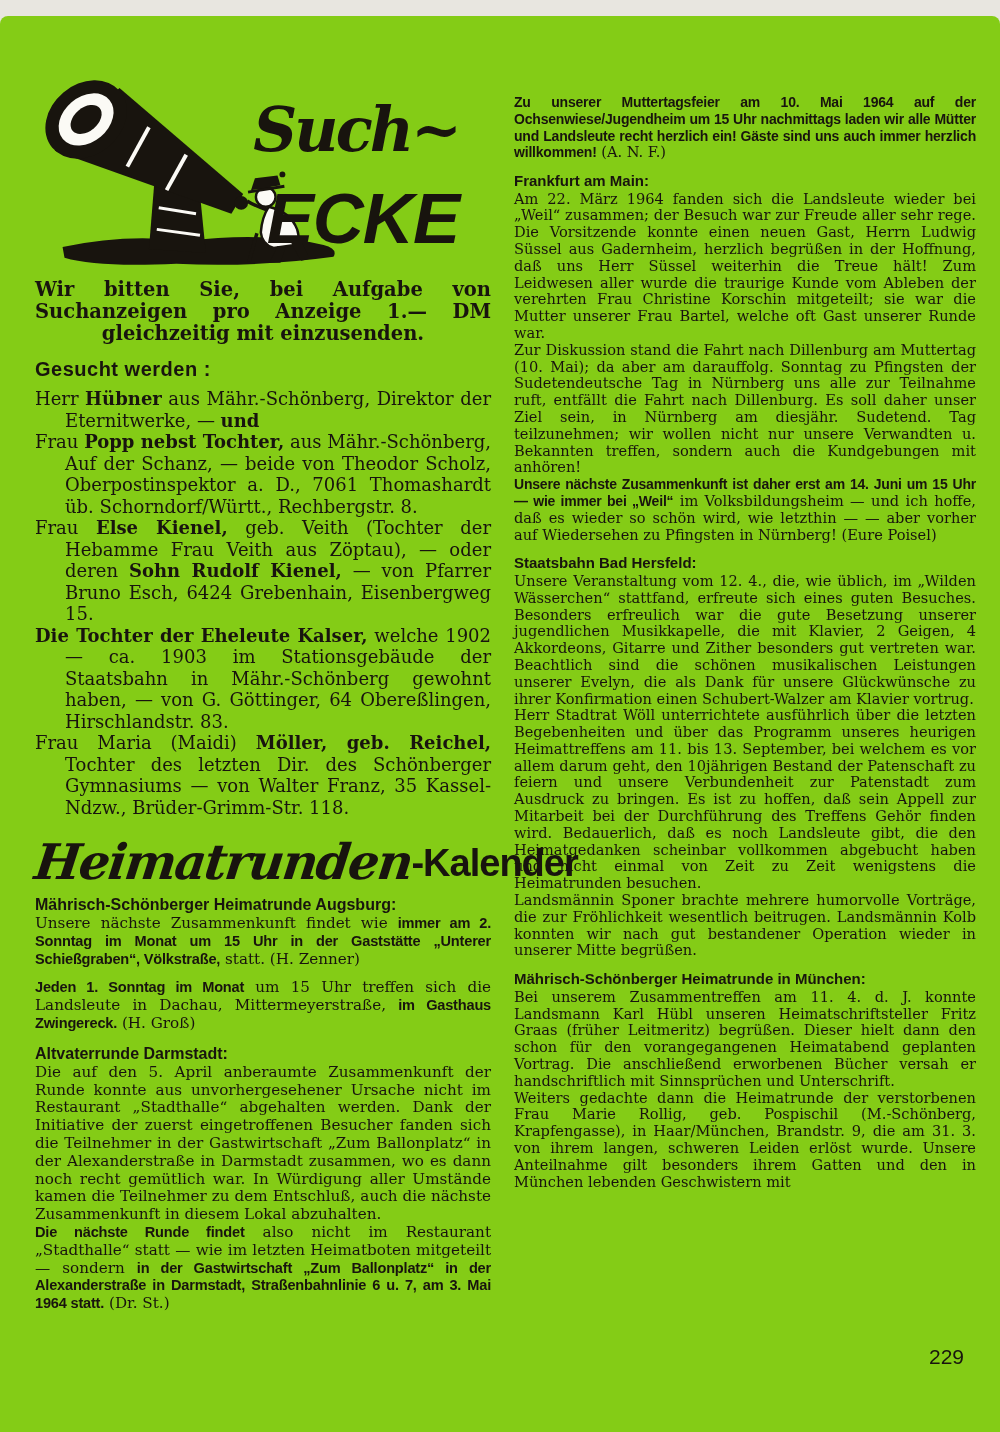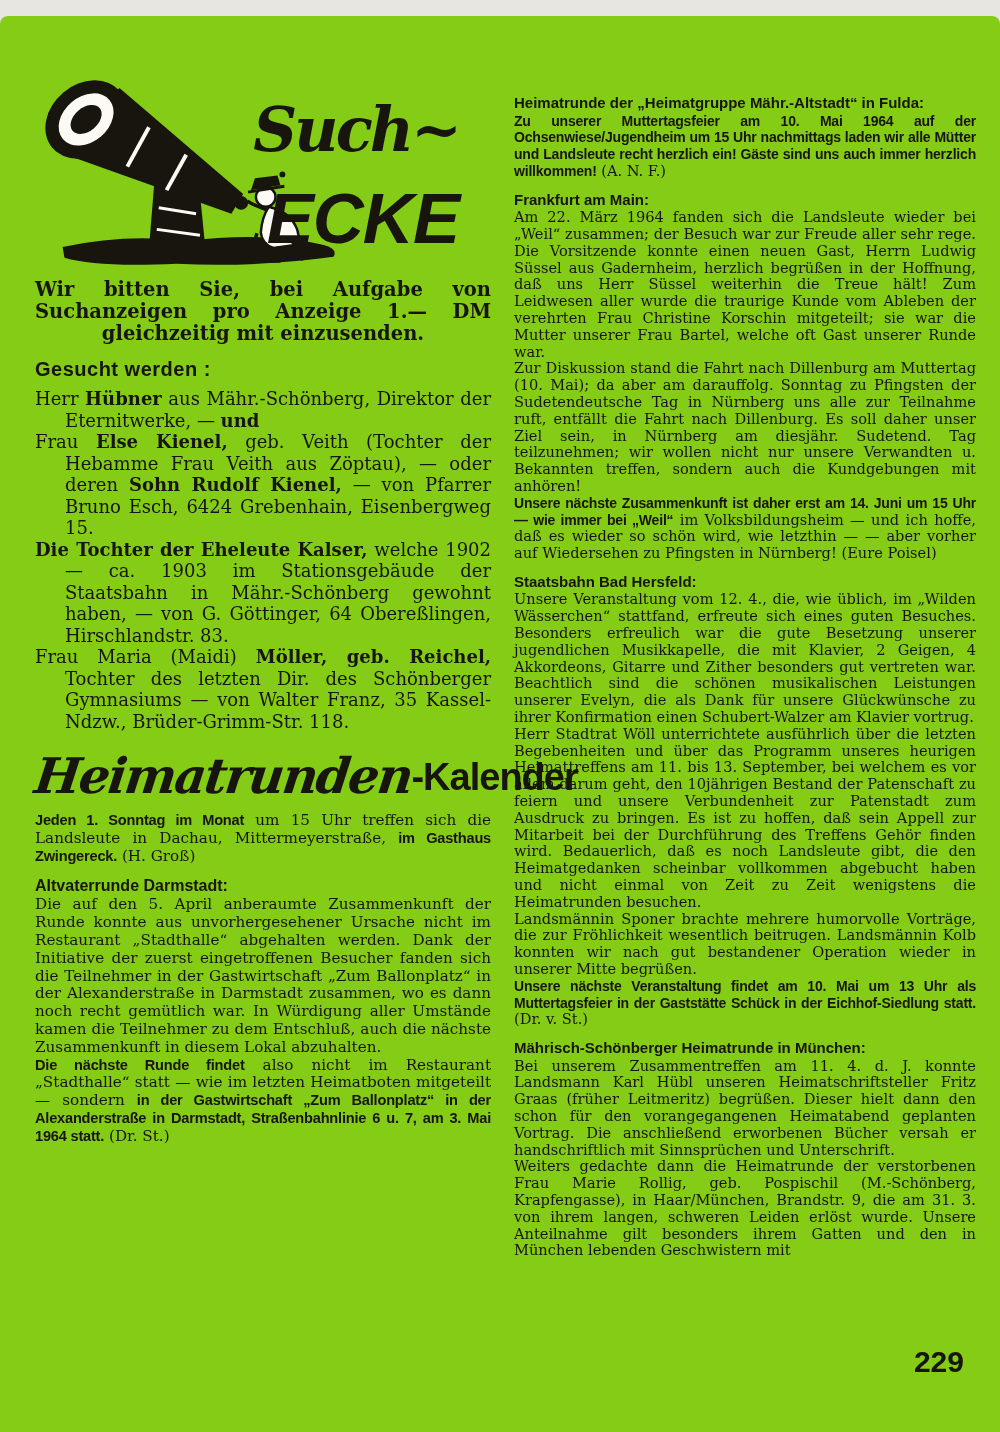--- a/index.html
+++ b/index.html
@@ -66,21 +66,21 @@
     font-family:"Liberation Sans",sans-serif;font-weight:700;
     font-size:.96em;letter-spacing:-.2px;
   }
   #left-sections .sec-h{font-size:16px;line-height:19px;}
   #left-sections .sec-p{font-size:15.2px;line-height:17.8px;}
   #right-sections .sec-h{font-size:15px;line-height:17.5px;}
   #right-sections .sec-p{font-size:14.6px;line-height:16.8px;}
 
   .pageno{
     position:absolute;right:36px;top:1329px;
-    font-family:"Liberation Sans",sans-serif;font-weight:700;font-size:30px;text-align:center;
+    font-family:"Liberation Sans",sans-serif;font-weight:400;font-size:21px;text-align:center;
   }
 </style>
 </head>
 <body>
 
 <div id="page">
 
   <div id="col-left" class="col">
 
     <svg id="logo" width="424" height="193" viewBox="0 0 432 196" aria-hidden="true">
@@ -116,61 +116,62 @@
         <text class="logo-block" x="428" y="172" text-anchor="end">ECKE</text>
       </g>
     </svg>
 
     <p class="notice">Wir bitten Sie, bei Aufgabe von Suchanzeigen pro Anzeige 1.— DM gleichzeitig mit einzusenden.</p>
 
     <h3 class="gesucht">Gesucht werden :</h3>
 
     <div id="entries">
         <p class="entry"><span>Herr </span><span class="b">Hübner</span><span> aus Mähr.-Schönberg, Direktor der Eternitwerke, — </span><span class="b">und</span></p>
+        <p class="entry"><span>Frau </span><span class="b">Popp nebst Tochter,</span><span> aus Mähr.-Schönberg, Auf der Schanz, — beide von Theodor Scholz, Oberpostinspektor a. D., 7061 Thomashardt üb. Schorndorf/Württ., Rechbergstr. 8.</span></p>
         <p class="entry"><span>Frau </span><span class="b">Else Kienel,</span><span> geb. Veith (Tochter der Hebamme Frau Veith aus Zöptau), — oder deren </span><span class="b">Sohn Rudolf Kienel,</span><span> — von Pfarrer Bruno Esch, 6424 Grebenhain, Eisenbergweg 15.</span></p>
         <p class="entry"><span class="b">Die Tochter der Eheleute Kalser,</span><span> welche 1902 — ca. 1903 im Stationsgebäude der Staatsbahn in Mähr.-Schönberg gewohnt haben, — von G. Göttinger, 64 Obereßlingen, Hirschlandstr. 83.</span></p>
         <p class="entry"><span>Frau Maria (Maidi) </span><span class="b">Möller, geb. Reichel,</span><span> Tochter des letzten Dir. des Schönberger Gymnasiums — von Walter Franz, 35 Kassel-Ndzw., Brüder-Grimm-Str. 118.</span></p>
       </div>
 
     <div class="kal-title">
       <span class="kal-script">Heimatrunden</span><span class="kal-rest">-Kalender</span>
     </div>
 
     <div id="left-sections">
         <section class="sec">
+          <h4 class="sec-h">Mährisch-Schönberger Heimatrunde Augsburg:</h4>
+          <p class="sec-p"><span>Unsere nächste Zusammenkunft findet wie </span><span class="b">immer am 2. Sonntag im Monat um 15 Uhr in der Gaststätte „Unterer Schießgraben“, Völkstraße,</span><span> statt. (H. Zenner)</span></p>
         </section>
         <section class="sec">
           <p class="sec-p"><span class="b">Jeden 1. Sonntag im Monat</span><span> um 15 Uhr treffen sich die Landsleute in Dachau, Mittermeyerstraße, </span><span class="b">im Gasthaus Zwingereck.</span><span> (H. Groß)</span></p>
         </section>
         <section class="sec">
           <h4 class="sec-h">Altvaterrunde Darmstadt:</h4>
           <p class="sec-p"><span>Die auf den 5. April anberaumte Zusammenkunft der Runde konnte aus unvorhergesehener Ursache nicht im Restaurant „Stadthalle“ abgehalten werden. Dank der Initiative der zuerst eingetroffenen Besucher fanden sich die Teilnehmer in der Gastwirtschaft „Zum Ballonplatz“ in der Alexanderstraße in Darmstadt zusammen, wo es dann noch recht gemütlich war. In Würdigung aller Umstände kamen die Teilnehmer zu dem Entschluß, auch die nächste Zusammenkunft in diesem Lokal abzuhalten.</span></p>
           <p class="sec-p"><span class="b">Die nächste Runde findet</span><span> also nicht im Restaurant „Stadthalle“ statt — wie im letzten Heimatboten mitgeteilt — sondern </span><span class="b">in der Gastwirtschaft „Zum Ballonplatz“ in der Alexanderstraße in Darmstadt, Straßenbahnlinie 6 u. 7, am 3. Mai 1964 statt.</span><span> (Dr. St.)</span></p>
         </section>
       </div>
   </div>
 
   <div id="col-right" class="col">
     <div id="right-sections">
         <section class="sec">
-          <h4 class="sec-h">Heimatrunde der „Heimatgruppe Mähr.-Altstadt“ in Fulda:</h4>
           <p class="sec-p"><span class="b">Zu unserer Muttertagsfeier am 10. Mai 1964 auf der Ochsenwiese/Jugendheim um 15 Uhr nachmittags laden wir alle Mütter und Landsleute recht herzlich ein! Gäste sind uns auch immer herzlich willkommen!</span><span> (A. N. F.)</span></p>
         </section>
         <section class="sec">
           <h4 class="sec-h">Frankfurt am Main:</h4>
           <p class="sec-p"><span>Am 22. März 1964 fanden sich die Landsleute wieder bei „Weil“ zusammen; der Besuch war zur Freude aller sehr rege. Die Vorsitzende konnte einen neuen Gast, Herrn Ludwig Süssel aus Gadernheim, herzlich begrüßen in der Hoffnung, daß uns Herr Süssel weiterhin die Treue hält! Zum Leidwesen aller wurde die traurige Kunde vom Ableben der verehrten Frau Christine Korschin mitgeteilt; sie war die Mutter unserer Frau Bartel, welche oft Gast unserer Runde war.</span></p>
           <p class="sec-p"><span>Zur Diskussion stand die Fahrt nach Dillenburg am Muttertag (10. Mai); da aber am darauffolg. Sonntag zu Pfingsten der Sudetendeutsche Tag in Nürnberg uns alle zur Teilnahme ruft, entfällt die Fahrt nach Dillenburg. Es soll daher unser Ziel sein, in Nürnberg am diesjähr. Sudetend. Tag teilzunehmen; wir wollen nicht nur unsere Verwandten u. Bekannten treffen, sondern auch die Kundgebungen mit anhören!</span></p>
           <p class="sec-p"><span class="b">Unsere nächste Zusammenkunft ist daher erst am 14. Juni um 15 Uhr — wie immer bei „Weil“</span><span> im Volksbildungsheim — und ich hoffe, daß es wieder so schön wird, wie letzthin — — aber vorher auf Wiedersehen zu Pfingsten in Nürnberg! (Eure Poisel)</span></p>
         </section>
         <section class="sec">
           <h4 class="sec-h">Staatsbahn Bad Hersfeld:</h4>
           <p class="sec-p"><span>Unsere Veranstaltung vom 12. 4., die, wie üblich, im „Wilden Wässerchen“ stattfand, erfreute sich eines guten Besuches. Besonders erfreulich war die gute Besetzung unserer jugendlichen Musikkapelle, die mit Klavier, 2 Geigen, 4 Akkordeons, Gitarre und Zither besonders gut vertreten war. Beachtlich sind die schönen musikalischen Leistungen unserer Evelyn, die als Dank für unsere Glückwünsche zu ihrer Konfirmation einen Schubert-Walzer am Klavier vortrug.</span></p>
           <p class="sec-p"><span>Herr Stadtrat Wöll unterrichtete ausführlich über die letzten Begebenheiten und über das Programm unseres heurigen Heimattreffens am 11. bis 13. September, bei welchem es vor allem darum geht, den 10jährigen Bestand der Patenschaft zu feiern und unsere Verbundenheit zur Patenstadt zum Ausdruck zu bringen. Es ist zu hoffen, daß sein Appell zur Mitarbeit bei der Durchführung des Treffens Gehör finden wird. Bedauerlich, daß es noch Landsleute gibt, die den Heimatgedanken scheinbar vollkommen abgebucht haben und nicht einmal von Zeit zu Zeit wenigstens die Heimatrunden besuchen.</span></p>
           <p class="sec-p"><span>Landsmännin Sponer brachte mehrere humorvolle Vorträge, die zur Fröhlichkeit wesentlich beitrugen. Landsmännin Kolb konnten wir nach gut bestandener Operation wieder in unserer Mitte begrüßen.</span></p>
-          <p class="sec-p"><span class="b">Unsere nächste Veranstaltung findet am 10. Mai um 13 Uhr als Muttertagsfeier in der Gaststätte Schück in der Eichhof-Siedlung statt.</span><span> (Dr. v. St.)</span></p>
         </section>
         <section class="sec">
           <h4 class="sec-h">Mährisch-Schönberger Heimatrunde in München:</h4>
           <p class="sec-p"><span>Bei unserem Zusammentreffen am 11. 4. d. J. konnte Landsmann Karl Hübl unseren Heimatschriftsteller Fritz Graas (früher Leitmeritz) begrüßen. Dieser hielt dann den schon für den vorangegangenen Heimatabend geplanten Vortrag. Die anschließend erworbenen Bücher versah er handschriftlich mit Sinnsprüchen und Unterschrift.</span></p>
           <p class="sec-p"><span>Weiters gedachte dann die Heimatrunde der verstorbenen Frau Marie Rollig, geb. Pospischil (M.-Schönberg, Krapfengasse), in Haar/München, Brandstr. 9, die am 31. 3. von ihrem langen, schweren Leiden erlöst wurde. Unsere Anteilnahme gilt besonders ihrem Gatten und den in München lebenden Geschwistern mit</span></p>
         </section>
       </div>
   </div>
 
   <div class="pageno">229</div>

